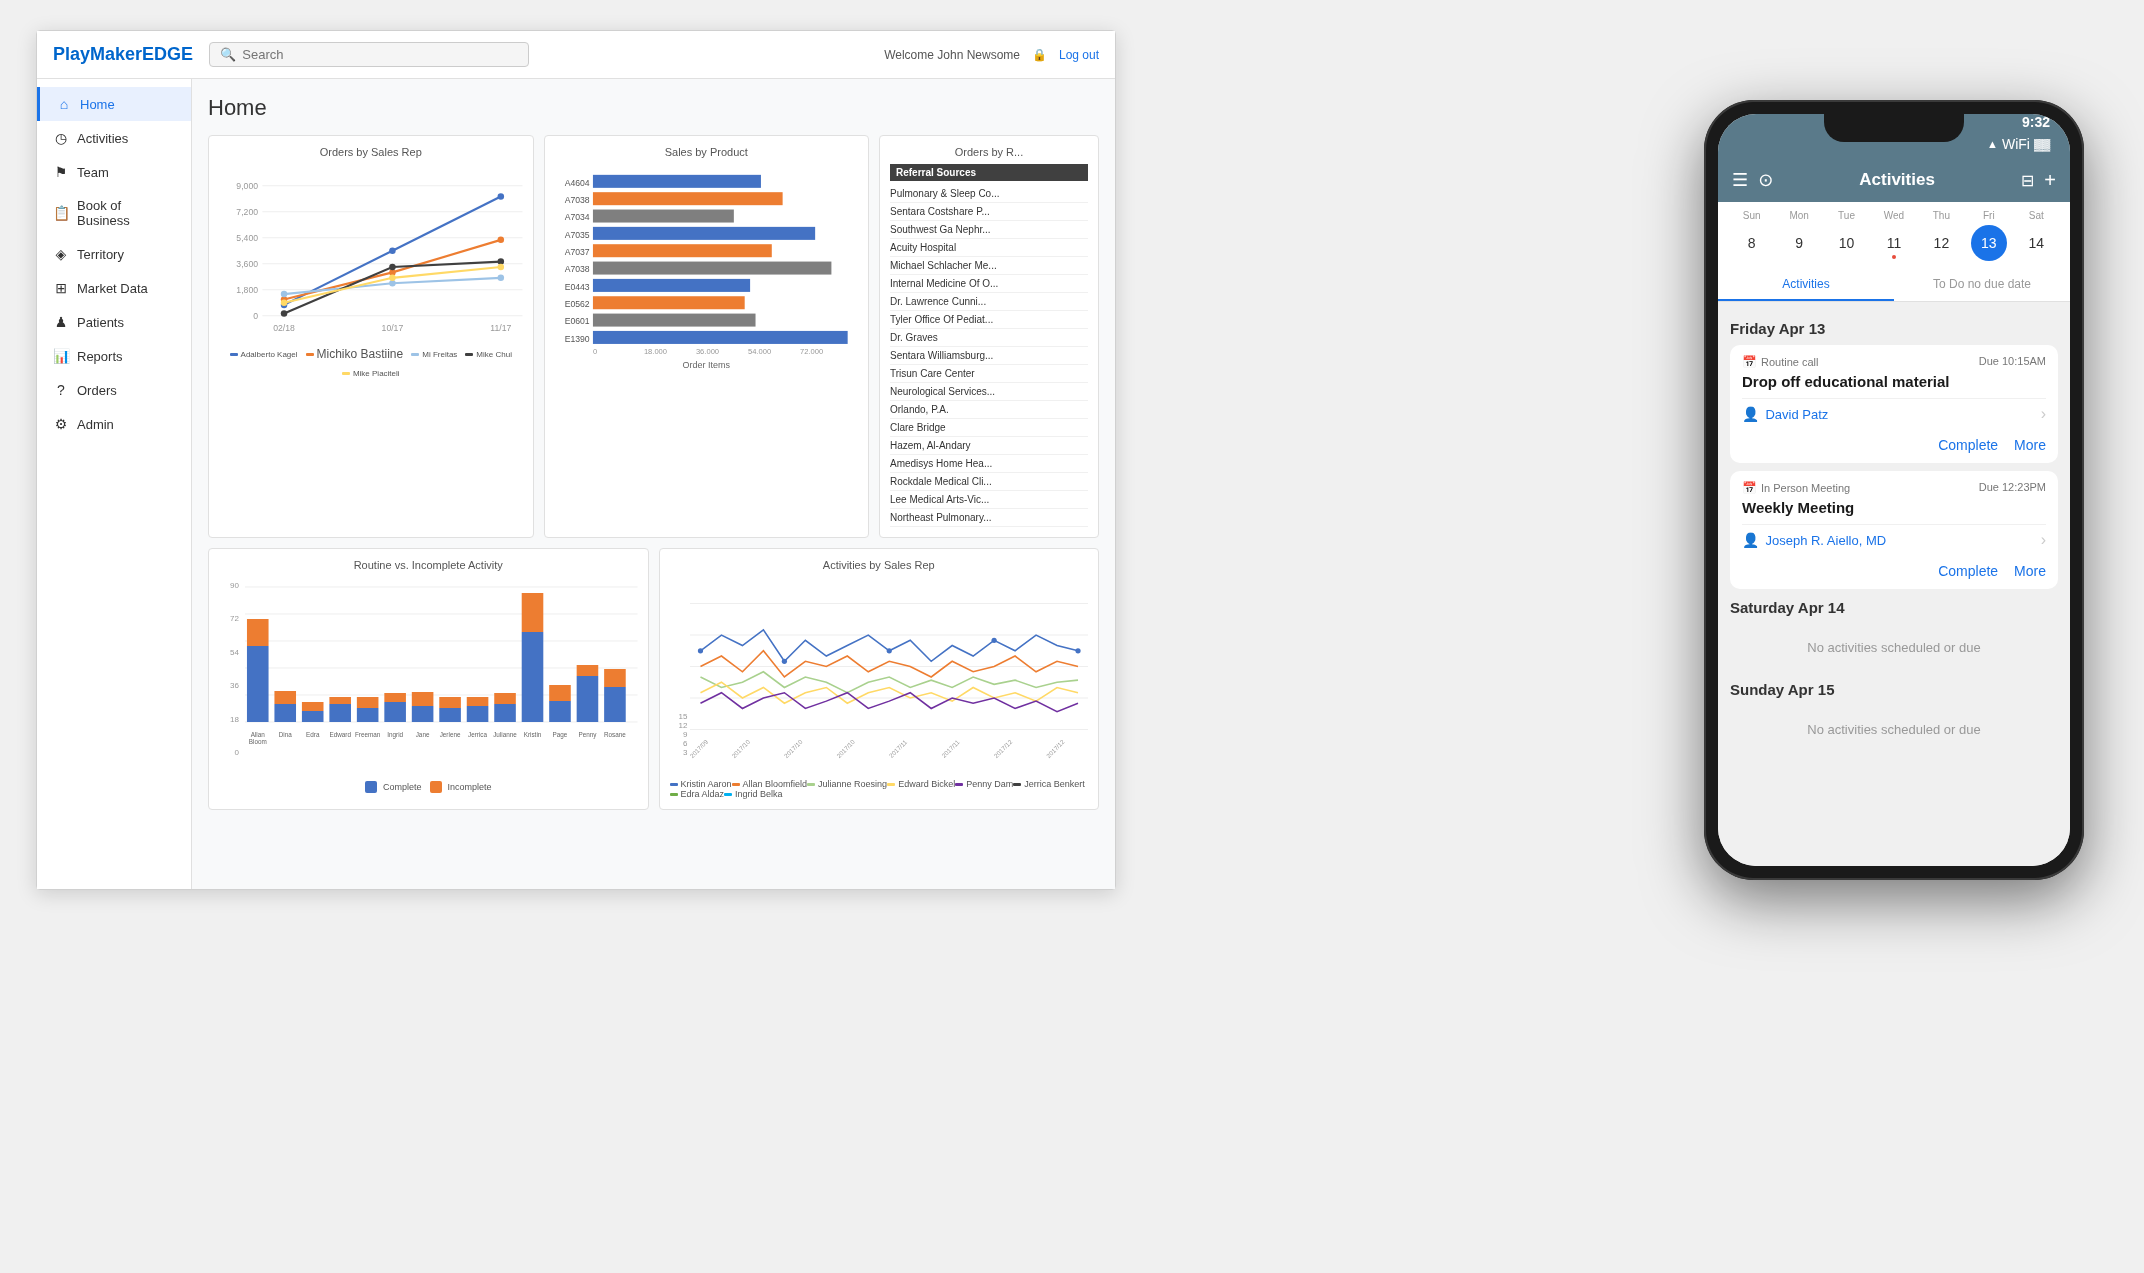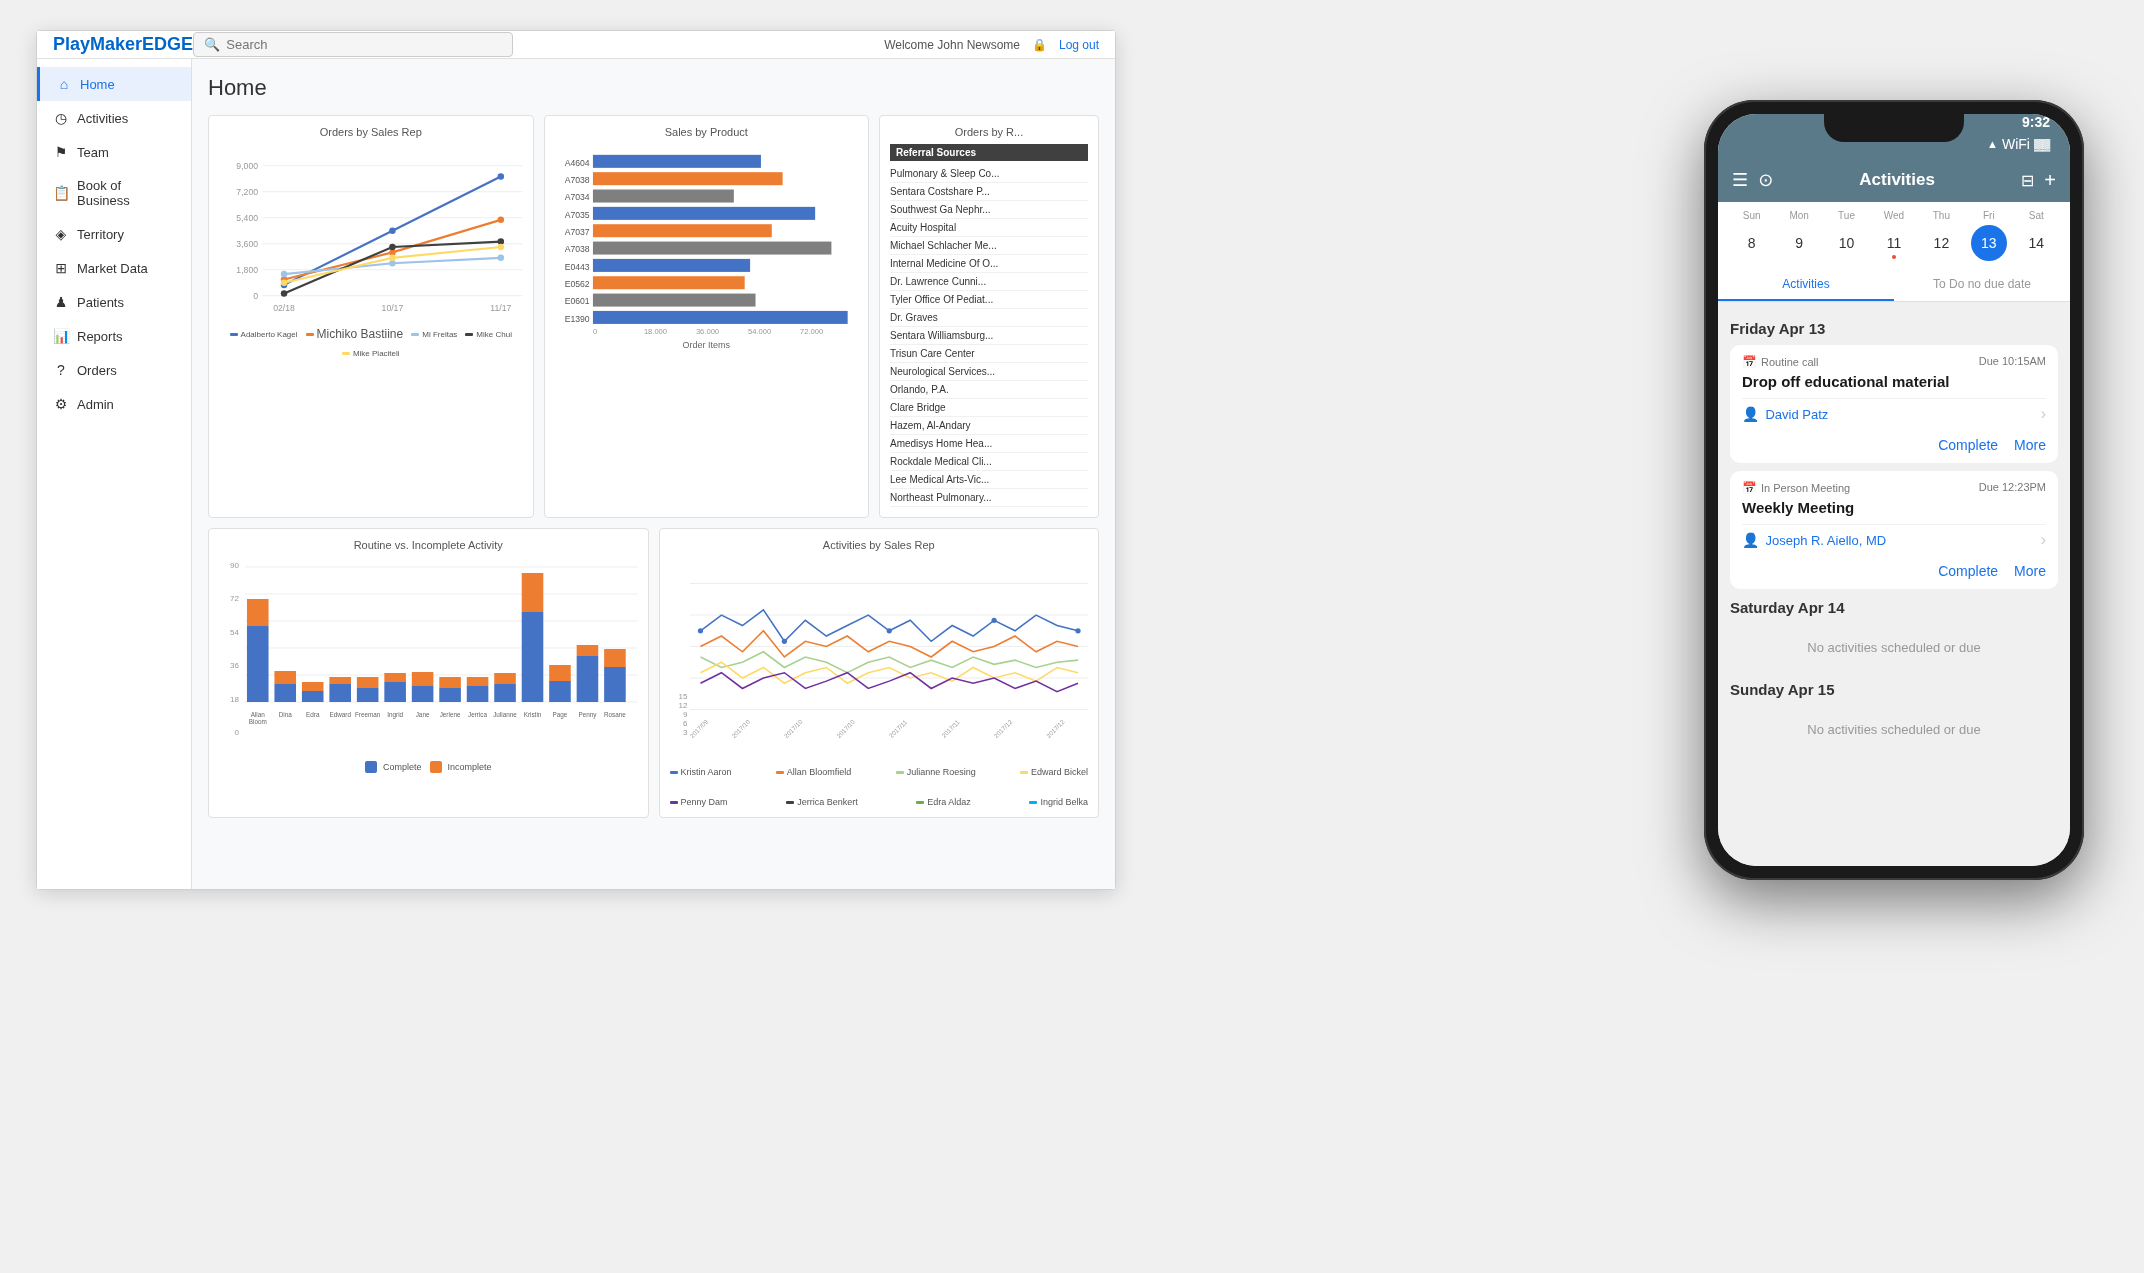--- a/index.html
+++ b/index.html
@@ -24,26 +24,27 @@
       display: flex;
       flex-direction: column;
       box-shadow: 0 4px 20px rgba(0,0,0,0.15);
       position: absolute;
       left: 36px;
       top: 30px;
     }
 
     
     .app-header {
-      height: 28px;
+      height: 48px;
       background: #fff;
       border-bottom: 1px solid #e0e0e0;
       display: flex;
       align-items: center;
       padding: 0 16px;
+      gap: 16px;
     }
     .logo {
       font-size: 18px;
       font-weight: 700;
       color: #1a1a2e;
       white-space: nowrap;
       min-width: 130px;
     }
     .logo span { color: #0066cc; }
     .search-bar {
@@ -695,21 +696,21 @@
                 <text x="50" y="155" font-size="6" fill="#999" text-anchor="middle" transform="rotate(-45 50 155)">2017/10</text>
                 <text x="100" y="155" font-size="6" fill="#999" text-anchor="middle" transform="rotate(-45 100 155)">2017/10</text>
                 <text x="150" y="155" font-size="6" fill="#999" text-anchor="middle" transform="rotate(-45 150 155)">2017/10</text>
                 <text x="200" y="155" font-size="6" fill="#999" text-anchor="middle" transform="rotate(-45 200 155)">2017/11</text>
                 <text x="250" y="155" font-size="6" fill="#999" text-anchor="middle" transform="rotate(-45 250 155)">2017/11</text>
                 <text x="300" y="155" font-size="6" fill="#999" text-anchor="middle" transform="rotate(-45 300 155)">2017/12</text>
                 <text x="350" y="155" font-size="6" fill="#999" text-anchor="middle" transform="rotate(-45 350 155)">2017/12</text>
               </svg>
             </div>
           </div>
-          <div class="chart-legend" style="flex-wrap:wrap;font-size:8px;gap:20px;display:flex;justify-content:space-between;margin-top:10px;">
+          <div class="chart-legend" style="flex-wrap:wrap;font-size:8px;gap:0;display:flex;justify-content:flex-start;margin-top:2px;">
             <div class="legend-item">
                 <div class="legend-dot" style="background:#4472c4"></div>
                 <span>Kristin Aaron</span>
               </div>
             <div class="legend-item">
                 <div class="legend-dot" style="background:#ed7d31"></div>
                 <span>Allan Bloomfield</span>
               </div>
             <div class="legend-item">
                 <div class="legend-dot" style="background:#a9d18e"></div>

